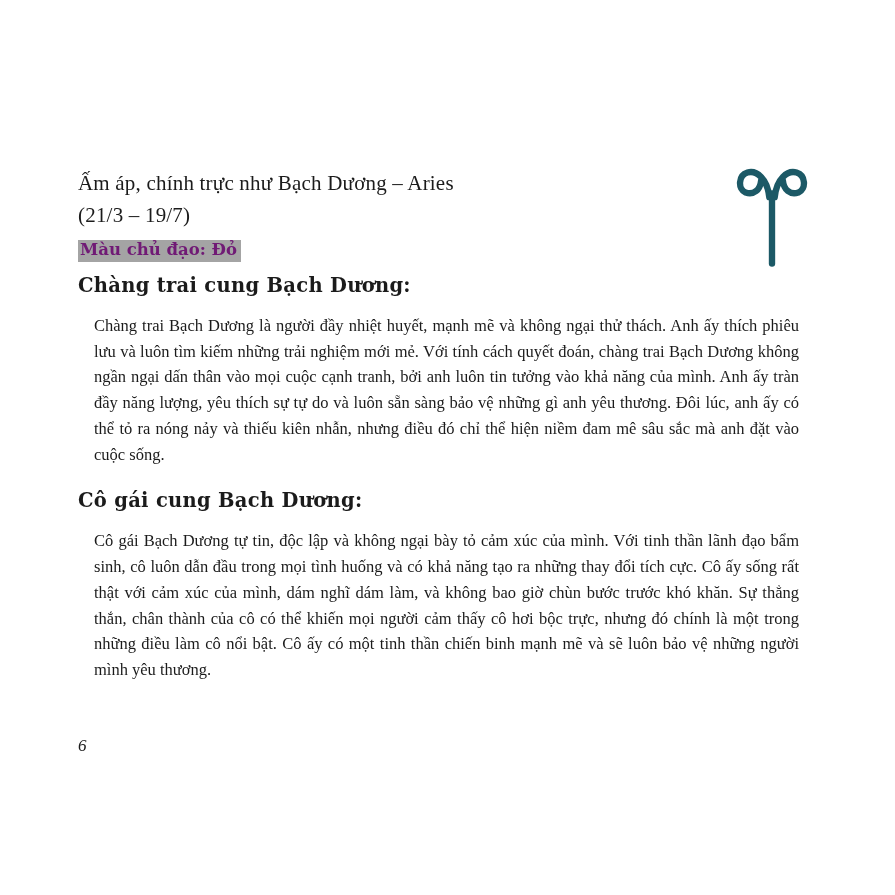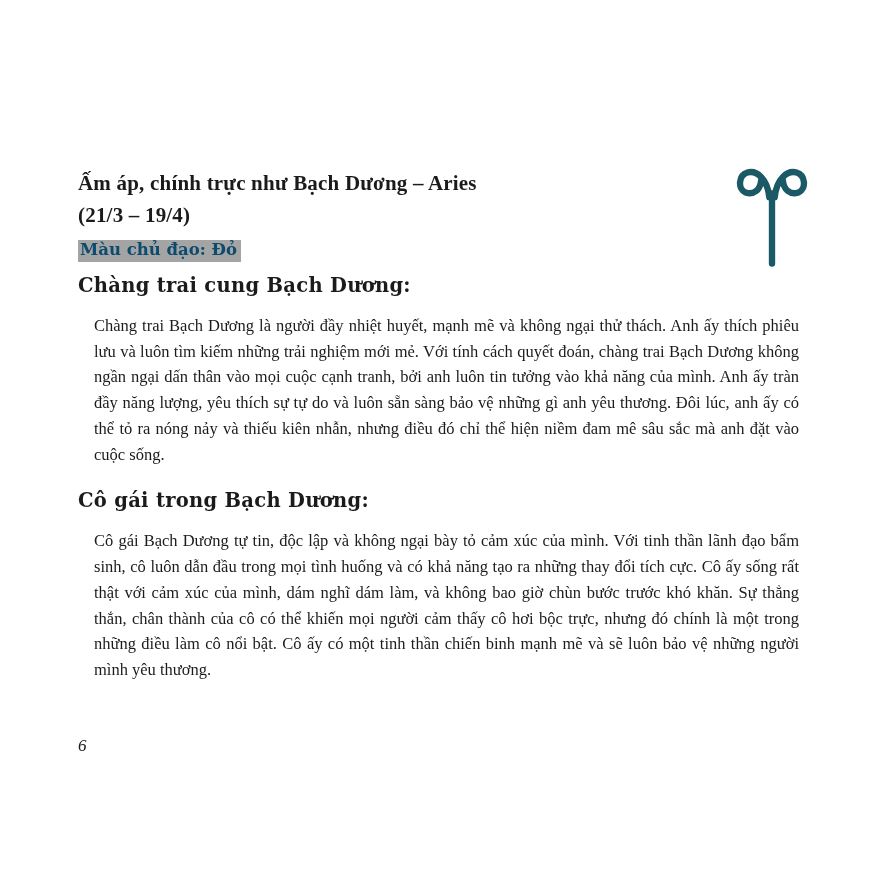--- a/index.html
+++ b/index.html
@@ -26,27 +26,26 @@
     top: 168px;
     width: 737px;
   }
   .title {
     font-size: 21px;
     line-height: 1.5;
     letter-spacing: 0.2px;
   }
   .title .line {
     display: block;
-    font-weight: bold;
   }
   .color-highlight {
     display: inline-block;
     margin-top: 9px;
     background: #a4a4a4;
-    color: #0c4a6e;
+    color: #701a75;
     font-family: "DejaVu Serif", serif;
     font-weight: bold;
     font-size: 16.5px;
     line-height: 1.15;
     padding: 1px 4px 2px 2px;
   }
   .section {
     margin-top: 12px;
   }
   .section + .section {
@@ -82,32 +81,32 @@
 </style>
 </head>
 <body>
 
 <div class="page">
 
   <div class="content">
 
     <div class="title">
       <span class="line">Ấm áp, chính trực như Bạch Dương – Aries</span>
-      <span class="line">(21/3 – 19/4)</span>
+      <span class="line">(21/3 – 19/7)</span>
     </div>
 
     <span class="color-highlight">Màu chủ đạo: Đỏ</span>
 
     <div class="section">
       <h2 class="section-heading">Chàng trai cung Bạch Dương:</h2>
       <p class="section-body">Chàng trai Bạch Dương là người đầy nhiệt huyết, mạnh mẽ và không ngại thử thách. Anh ấy thích phiêu lưu và luôn tìm kiếm những trải nghiệm mới mẻ. Với tính cách quyết đoán, chàng trai Bạch Dương không ngần ngại dấn thân vào mọi cuộc cạnh tranh, bởi anh luôn tin tưởng vào khả năng của mình. Anh ấy tràn đầy năng lượng, yêu thích sự tự do và luôn sẵn sàng bảo vệ những gì anh yêu thương. Đôi lúc, anh ấy có thể tỏ ra nóng nảy và thiếu kiên nhẫn, nhưng điều đó chỉ thể hiện niềm đam mê sâu sắc mà anh đặt vào cuộc sống.</p>
     </div>
 
     <div class="section">
-      <h2 class="section-heading">Cô gái trong Bạch Dương:</h2>
+      <h2 class="section-heading">Cô gái cung Bạch Dương:</h2>
       <p class="section-body">Cô gái Bạch Dương tự tin, độc lập và không ngại bày tỏ cảm xúc của mình. Với tinh thần lãnh đạo bẩm sinh, cô luôn dẫn đầu trong mọi tình huống và có khả năng tạo ra những thay đổi tích cực. Cô ấy sống rất thật với cảm xúc của mình, dám nghĩ dám làm, và không bao giờ chùn bước trước khó khăn. Sự thẳng thắn, chân thành của cô có thể khiến mọi người cảm thấy cô hơi bộc trực, nhưng đó chính là một trong những điều làm cô nổi bật. Cô ấy có một tinh thần chiến binh mạnh mẽ và sẽ luôn bảo vệ những người mình yêu thương.</p>
     </div>
 
   </div>
 
   <div class="aries-icon-wrap">
     <svg width="82" height="100" viewBox="0 0 82 110" fill="none" xmlns="http://www.w3.org/2000/svg">
       <path d="M38 32 C36 12 24 2 14 5 C4 8 3 23 12 27 C21 30 28 24 29 14" stroke="#1c5966" stroke-width="7" stroke-linecap="round" fill="none"></path>
       <path d="M44 32 C46 12 58 2 68 5 C78 8 79 23 70 27 C61 30 54 24 53 14" stroke="#1c5966" stroke-width="7" stroke-linecap="round" fill="none"></path>
       <path d="M41 28 C41 50 41 80 41 105" stroke="#1c5966" stroke-width="7" stroke-linecap="round" fill="none"></path>

